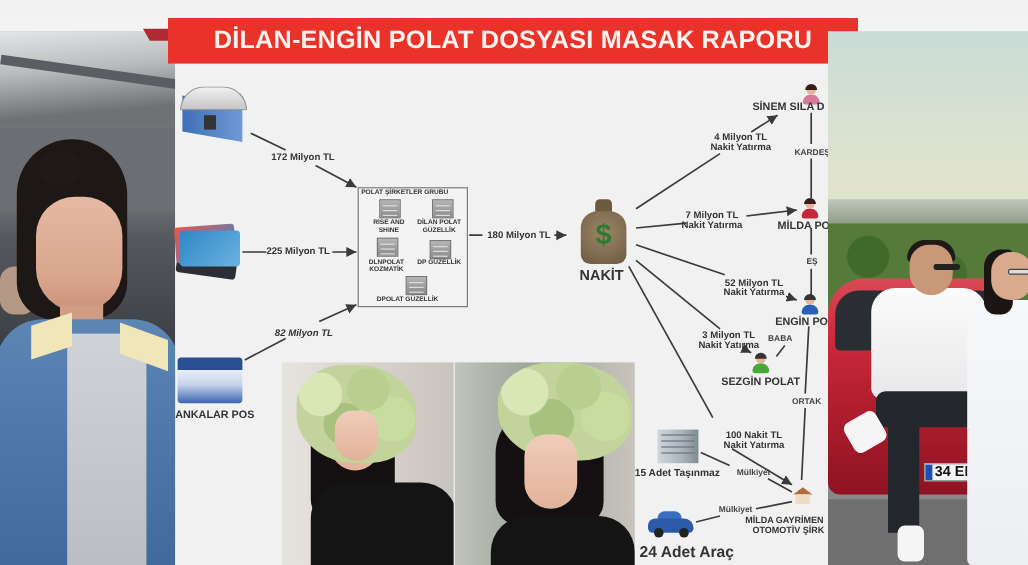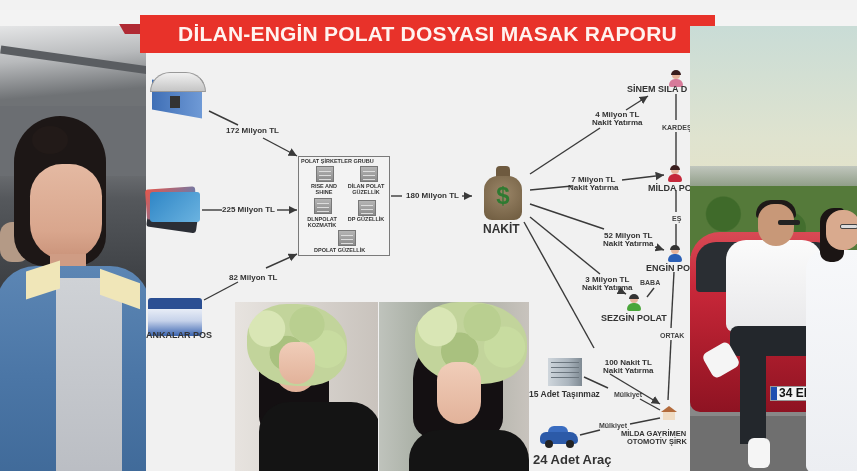--- a/index.html
+++ b/index.html
@@ -188,22 +188,22 @@
   <div class="lbl" style="left:226px;top:117px;">172 Milyon TL</div>
 
   <div class="cards">
     <div class="card" style="left:2px;top:18px;background:#2b2e35;transform:rotate(8deg);"></div>
     <div class="card" style="left:0;top:6px;background:linear-gradient(135deg,#e8564a,#3a8ad0);transform:rotate(-4deg);"></div>
     <div class="card" style="left:4px;top:10px;background:linear-gradient(135deg,#2f86c6,#6bb3e0);"></div>
   </div>
   <div class="lbl" style="left:222px;top:196px;">225 Milyon TL</div>
 
   <div class="pos-card"></div>
-  <div class="lbl" style="left:229px;top:264px;">82 Milyon TL</div>
-  <div class="lbl" style="left:146px;top:321px;font-size:9px;">ANKALAR POS</div>
+  <div class="lbl" style="left:229px;top:264px;font-style:italic;">82 Milyon TL</div>
+  <div class="lbl" style="left:146px;top:331px;font-size:9px;">ANKALAR POS</div>
 
   <div class="group-box"></div>
   <div class="lbl" style="left:301px;top:149px;font-size:5.5px;">POLAT ŞİRKETLER GRUBU</div>
   <div class="server" style="left:316px;top:156px;"></div>
   <div class="server" style="left:360px;top:156px;"></div>
   <div class="lbl" style="left:304px;top:174px;font-size:5.5px;width:40px;white-space:normal;">RISE AND SHINE</div>
   <div class="lbl" style="left:344px;top:174px;font-size:5.5px;width:44px;white-space:normal;">DİLAN POLAT GÜZELLİK</div>
   <div class="server" style="left:314px;top:188px;"></div>
   <div class="server" style="left:358px;top:190px;"></div>
   <div class="lbl" style="left:302px;top:207px;font-size:5.5px;width:40px;white-space:normal;">DLNPOLAT KOZMATİK</div>

